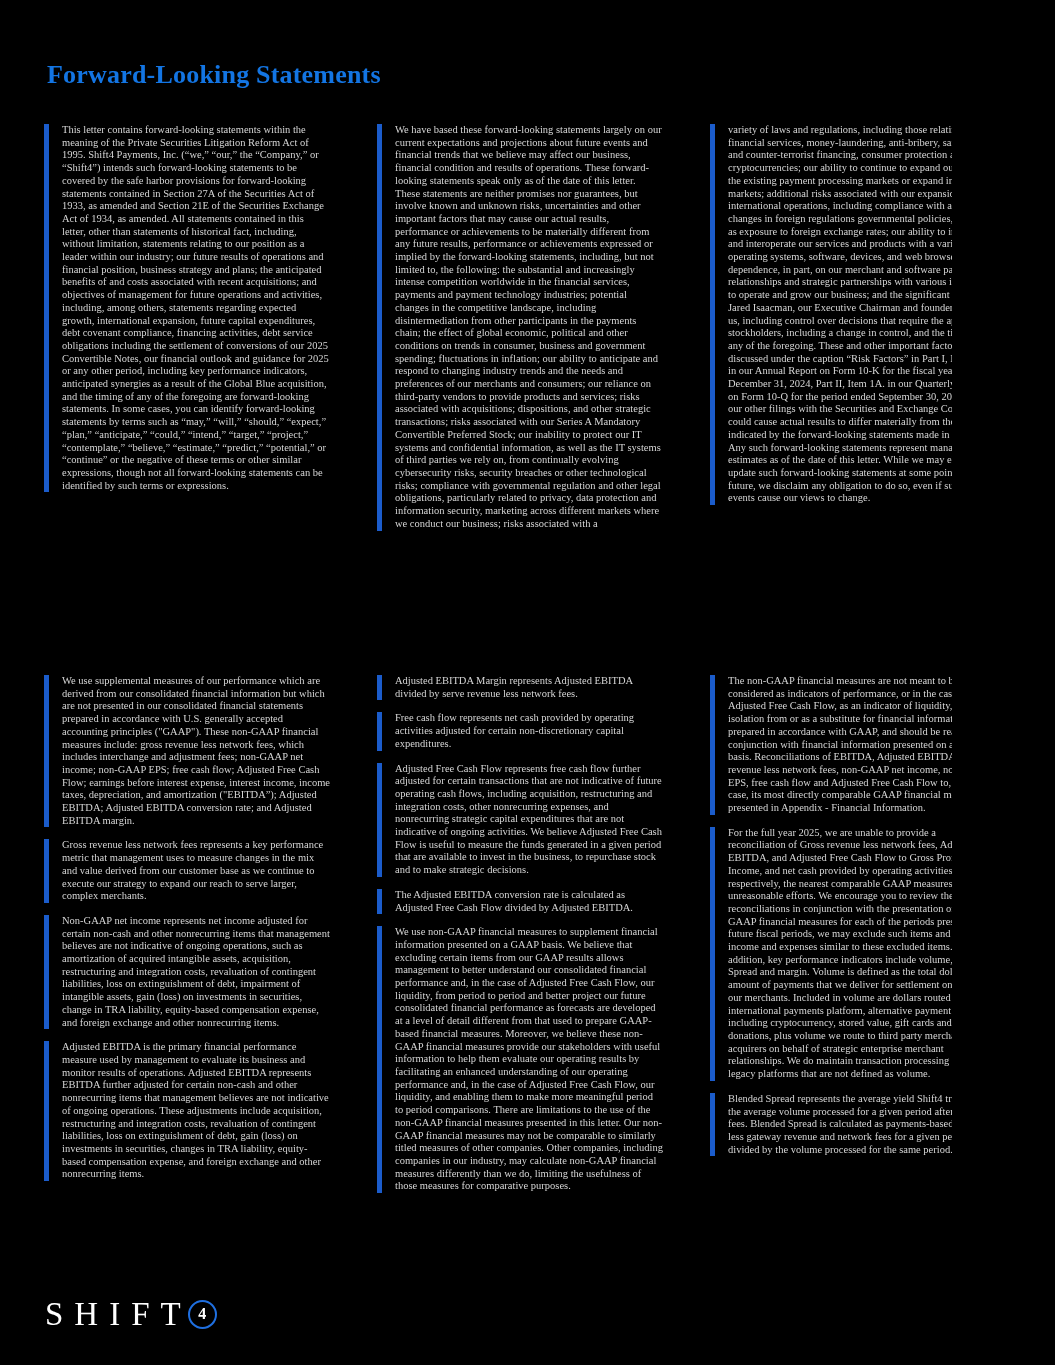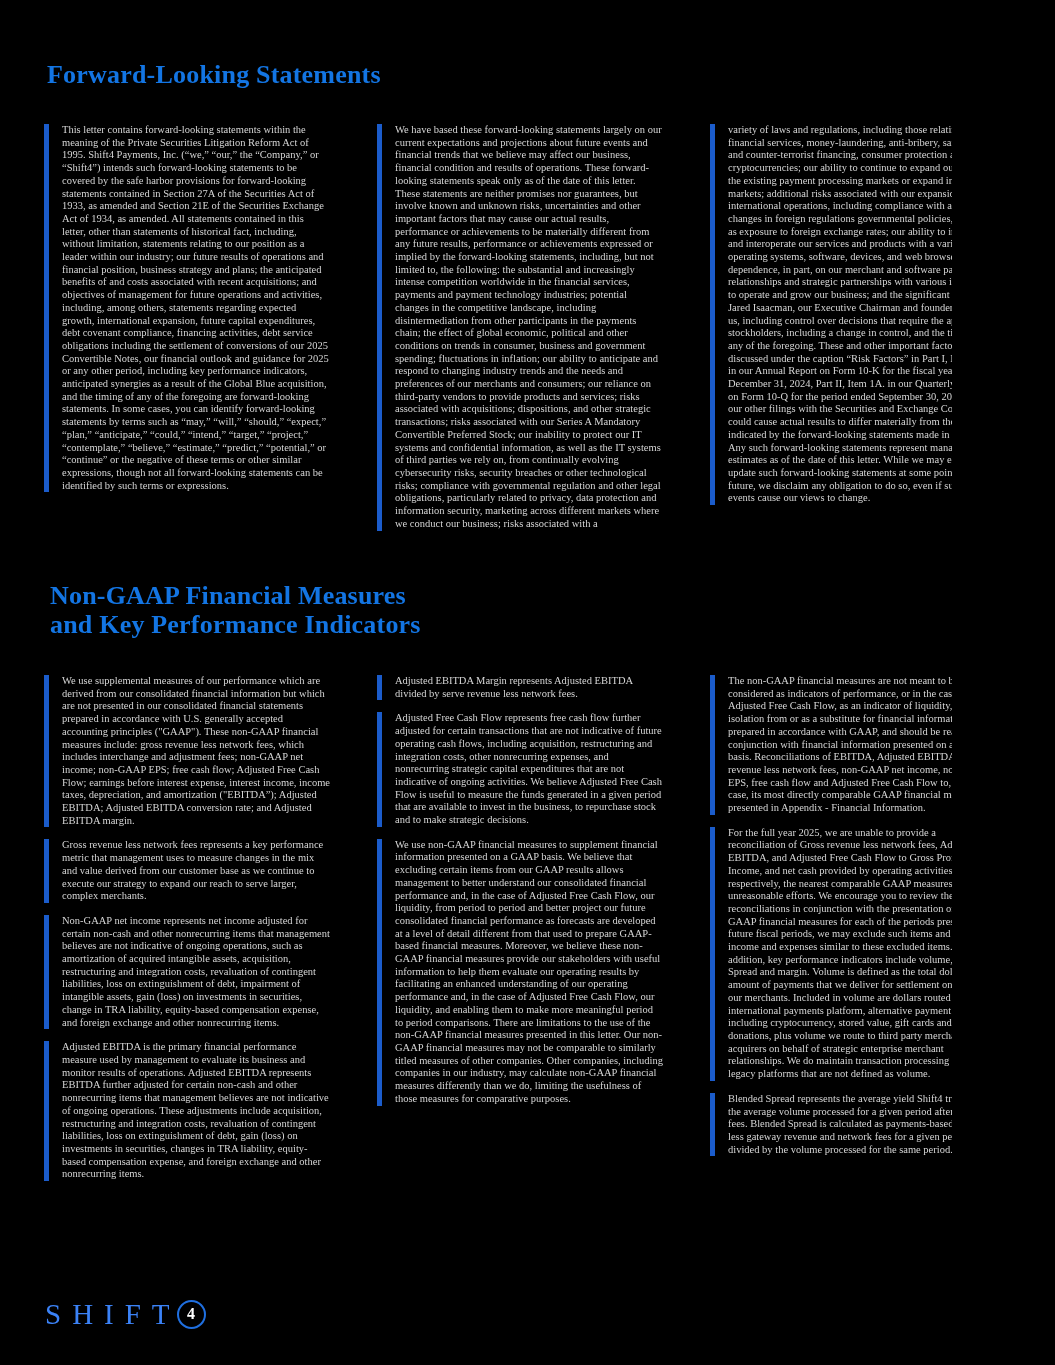--- a/index.html
+++ b/index.html
@@ -44,22 +44,22 @@
   }
   .col p:last-child { margin-bottom: 0; }
   .footer-logo {
     position: absolute;
     left: 45px;
     top: 1299px;
     display: flex;
     align-items: center;
   }
   .logo-text {
-    color: #3b82f6;
-    font-size: 29px;
+    color: #ffffff;
+    font-size: 33px;
     font-weight: 400;
     letter-spacing: 11px;
     line-height: 30px;
   }
   .logo-circle {
     width: 25px;
     height: 25px;
     border: 2.5px solid #1f6fe0;
     border-radius: 50%;
     display: flex;
@@ -93,35 +93,33 @@
       <p>This letter contains forward-looking statements within the meaning of the Private Securities Litigation Reform Act of 1995. Shift4 Payments, Inc. (“we,” “our,” the “Company,” or “Shift4”) intends such forward-looking statements to be covered by the safe harbor provisions for forward-looking statements contained in Section 27A of the Securities Act of 1933, as amended and Section 21E of the Securities Exchange Act of 1934, as amended. All statements contained in this letter, other than statements of historical fact, including, without limitation, statements relating to our position as a leader within our industry; our future results of operations and financial position, business strategy and plans; the anticipated benefits of and costs associated with recent acquisitions; and objectives of management for future operations and activities, including, among others, statements regarding expected growth, international expansion, future capital expenditures, debt covenant compliance, financing activities, debt service obligations including the settlement of conversions of our 2025 Convertible Notes, our financial outlook and guidance for 2025 or any other period, including key performance indicators, anticipated synergies as a result of the Global Blue acquisition, and the timing of any of the foregoing are forward-looking statements. In some cases, you can identify forward-looking statements by terms such as “may,” “will,” “should,” “expect,” “plan,” “anticipate,” “could,” “intend,” “target,” “project,” “contemplate,” “believe,” “estimate,” “predict,” “potential,” or “continue” or the negative of these terms or other similar expressions, though not all forward-looking statements can be identified by such terms or expressions.</p>
     </div>
     <div class="col">
       <p>We have based these forward-looking statements largely on our current expectations and projections about future events and financial trends that we believe may affect our business, financial condition and results of operations. These forward-looking statements speak only as of the date of this letter. These statements are neither promises nor guarantees, but involve known and unknown risks, uncertainties and other important factors that may cause our actual results, performance or achievements to be materially different from any future results, performance or achievements expressed or implied by the forward-looking statements, including, but not limited to, the following: the substantial and increasingly intense competition worldwide in the financial services, payments and payment technology industries; potential changes in the competitive landscape, including disintermediation from other participants in the payments chain; the effect of global economic, political and other conditions on trends in consumer, business and government spending; fluctuations in inflation; our ability to anticipate and respond to changing industry trends and the needs and preferences of our merchants and consumers; our reliance on third-party vendors to provide products and services;  risks associated with acquisitions; dispositions, and other strategic transactions; risks associated with our Series A Mandatory Convertible Preferred Stock; our inability to protect our IT systems and confidential information, as well as the IT systems of third parties we rely on, from continually evolving cybersecurity risks, security breaches or other technological risks; compliance with governmental regulation and other legal obligations, particularly related to privacy, data protection and information security, marketing across different markets where we conduct our business; risks associated with a</p>
     </div>
     <div class="col">
       <p>variety of laws and regulations, including those relating to financial services, money-laundering, anti-bribery, sanctions, and counter-terrorist financing, consumer protection and cryptocurrencies; our ability to continue to expand our share of the existing payment processing markets or expand into new markets; additional risks associated with our expansion into international operations, including compliance with and changes in foreign regulations governmental policies, as well as exposure to foreign exchange rates; our ability to integrate and interoperate our services and products with a variety of operating systems, software, devices, and web browsers;  our dependence, in part, on our merchant and software partner relationships and strategic partnerships with various institutions to operate and grow our business; and the significant influence Jared Isaacman, our Executive Chairman and founder, has over us, including control over decisions that require the approval of stockholders, including a change in control, and the timing of any of the foregoing. These and other important factors discussed under the caption “Risk Factors” in Part I, Item 1A. in our Annual Report on Form 10-K for the fiscal year ended December 31, 2024, Part II, Item 1A. in our Quarterly Report on Form 10-Q for the period ended September 30, 2025, and our other filings with the Securities and Exchange Commission could cause actual results to differ materially from those indicated by the forward-looking statements made in this letter. Any such forward-looking statements represent management’s estimates as of the date of this letter. While we may elect to update such forward-looking statements at some point in the future, we disclaim any obligation to do so, even if subsequent events cause our views to change.</p>
     </div>
   </div>
 
-  <h1 class="section-title title-2">
-    <span>Non-GAAP Financial Measures</span><br>
-    <span>and Key Performance Indicators</span>
-  </h1>
 
   <div class="cols cols-2">
     <div class="col">
       <p>We use supplemental measures of our performance which are derived from our consolidated financial information but which are not presented in our consolidated financial statements prepared in accordance with U.S. generally accepted accounting principles ("GAAP"). These non-GAAP financial measures include: gross revenue less network fees, which includes interchange and adjustment fees; non-GAAP net income; non-GAAP EPS; free cash flow; Adjusted Free Cash Flow; earnings before interest expense, interest income, income taxes, depreciation, and amortization ("EBITDA”); Adjusted EBITDA; Adjusted EBITDA conversion rate; and Adjusted EBITDA margin.</p>
       <p>Gross revenue less network fees represents a key performance metric that management uses to measure changes in the mix and value derived from our customer base as we continue to execute our strategy to expand our reach to serve larger, complex merchants.</p>
       <p>Non-GAAP net income represents net income adjusted for certain non-cash and other nonrecurring items that management believes are not indicative of ongoing operations, such as amortization of acquired intangible assets, acquisition, restructuring and integration costs, revaluation of contingent liabilities, loss on extinguishment of debt, impairment of intangible assets, gain (loss) on investments in securities, change in TRA liability, equity-based compensation expense, and foreign exchange and other nonrecurring items.</p>
       <p>Adjusted EBITDA is the primary financial performance measure used by management to evaluate its business and monitor results of operations. Adjusted EBITDA represents EBITDA further adjusted for certain non-cash and other nonrecurring items that management believes are not indicative of ongoing operations. These adjustments include acquisition, restructuring and integration costs, revaluation of contingent liabilities, loss on extinguishment of debt, gain (loss) on investments in securities, changes in TRA liability, equity-based compensation expense, and foreign exchange and other nonrecurring items.</p>
     </div>
     <div class="col">
       <p>Adjusted EBITDA Margin represents Adjusted EBITDA divided by serve revenue less network fees.</p>
+      <p>Free cash flow represents net cash provided by operating activities adjusted for certain non-discretionary capital expenditures.</p>
       <p>Adjusted Free Cash Flow represents free cash flow further adjusted for certain transactions that are not indicative of future operating cash flows, including acquisition, restructuring and integration costs, other nonrecurring expenses, and nonrecurring strategic capital expenditures that are not indicative of ongoing activities. We believe Adjusted Free Cash Flow is useful to measure the funds generated in a given period that are available to invest in the business, to repurchase stock and to make strategic decisions.</p>
+      <p>The Adjusted EBITDA conversion rate is calculated as Adjusted Free Cash Flow divided by Adjusted EBITDA.</p>
       <p>We use non-GAAP financial measures to supplement financial information presented on a GAAP basis. We believe that excluding certain items from our GAAP results allows management to better understand our consolidated financial performance and, in the case of Adjusted Free Cash Flow, our liquidity, from period to period and better project our future consolidated financial performance as forecasts are developed at a level of detail different from that used to prepare GAAP-based financial measures. Moreover, we believe these non-GAAP financial measures provide our stakeholders with useful information to help them evaluate our operating results by facilitating an enhanced understanding of our operating performance and, in the case of Adjusted Free Cash Flow, our liquidity, and enabling them to make more meaningful period to period comparisons. There are limitations to the use of the non-GAAP financial measures presented in this letter. Our non-GAAP financial measures may not be comparable to similarly titled measures of other companies. Other companies, including companies in our industry, may calculate non-GAAP financial measures differently than we do, limiting the usefulness of those measures for comparative purposes.</p>
     </div>
     <div class="col">
       <p>The non-GAAP financial measures are not meant to be considered as indicators of performance, or in the case of Adjusted Free Cash Flow, as an indicator of liquidity, in isolation from or as a substitute for financial information prepared in accordance with GAAP, and should be read only in conjunction with financial information presented on a GAAP basis. Reconciliations of EBITDA, Adjusted EBITDA, gross revenue less network fees, non-GAAP net income, non-GAAP EPS, free cash flow and Adjusted Free Cash Flow to, in each case, its most directly comparable GAAP financial measure are presented in Appendix - Financial Information.</p>
       <p>For the full year 2025, we are unable to provide a reconciliation of Gross revenue less network fees, Adjusted EBITDA, and Adjusted Free Cash Flow to Gross Profit, Net Income, and net cash provided by operating activities, respectively, the nearest comparable GAAP measures, without unreasonable efforts. We encourage you to review the reconciliations in conjunction with the presentation of the non-GAAP financial measures for each of the periods presented. In future fiscal periods, we may exclude such items and may incur income and expenses similar to these excluded items. In addition, key performance indicators include volume, Blended Spread and margin. Volume is defined as the total dollar amount of payments that we deliver for settlement on behalf of our merchants. Included in volume are dollars routed via our international payments platform, alternative payment methods, including cryptocurrency, stored value, gift cards and stock donations, plus volume we route to third party merchant acquirers on behalf of strategic enterprise merchant relationships. We do maintain transaction processing on certain legacy platforms that are not defined as volume.</p>
       <p>Blended Spread represents the average yield Shift4 trends on the average volume processed for a given period after network fees. Blended Spread is calculated as payments-based revenue less gateway revenue and network fees for a given period divided by the volume processed for the same period.</p>
     </div>
   </div>
 
   <div class="footer-logo">

